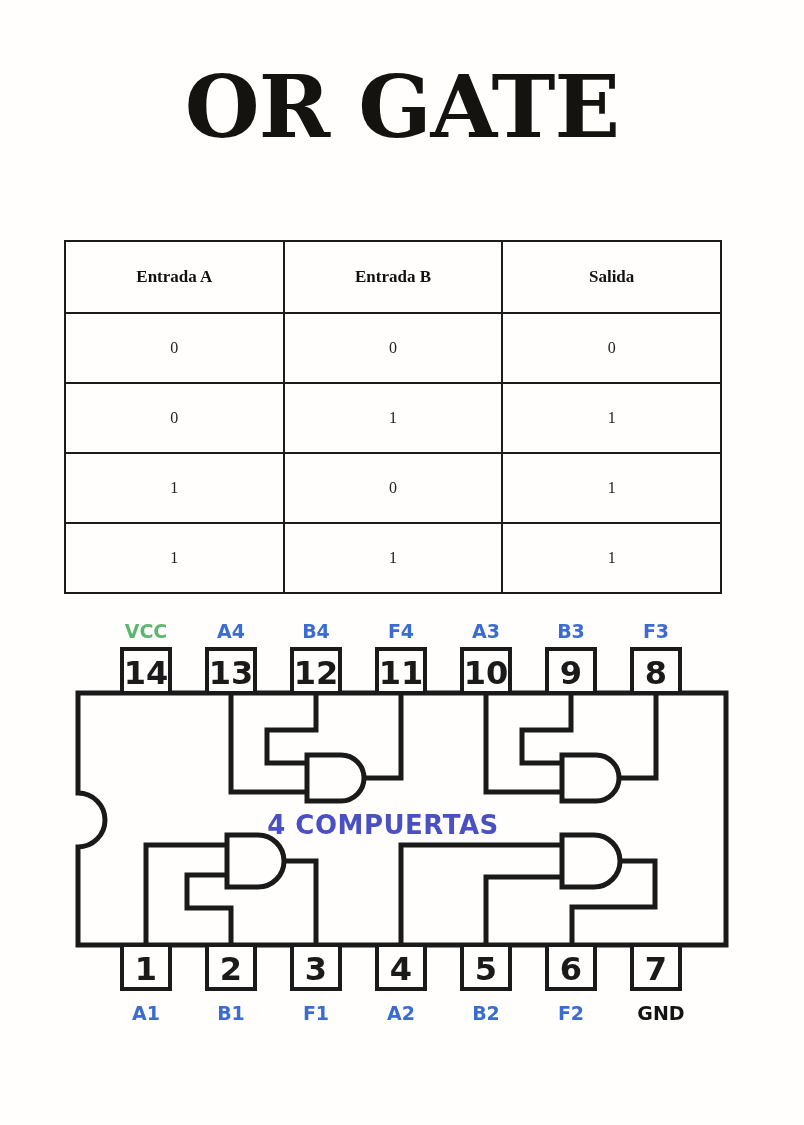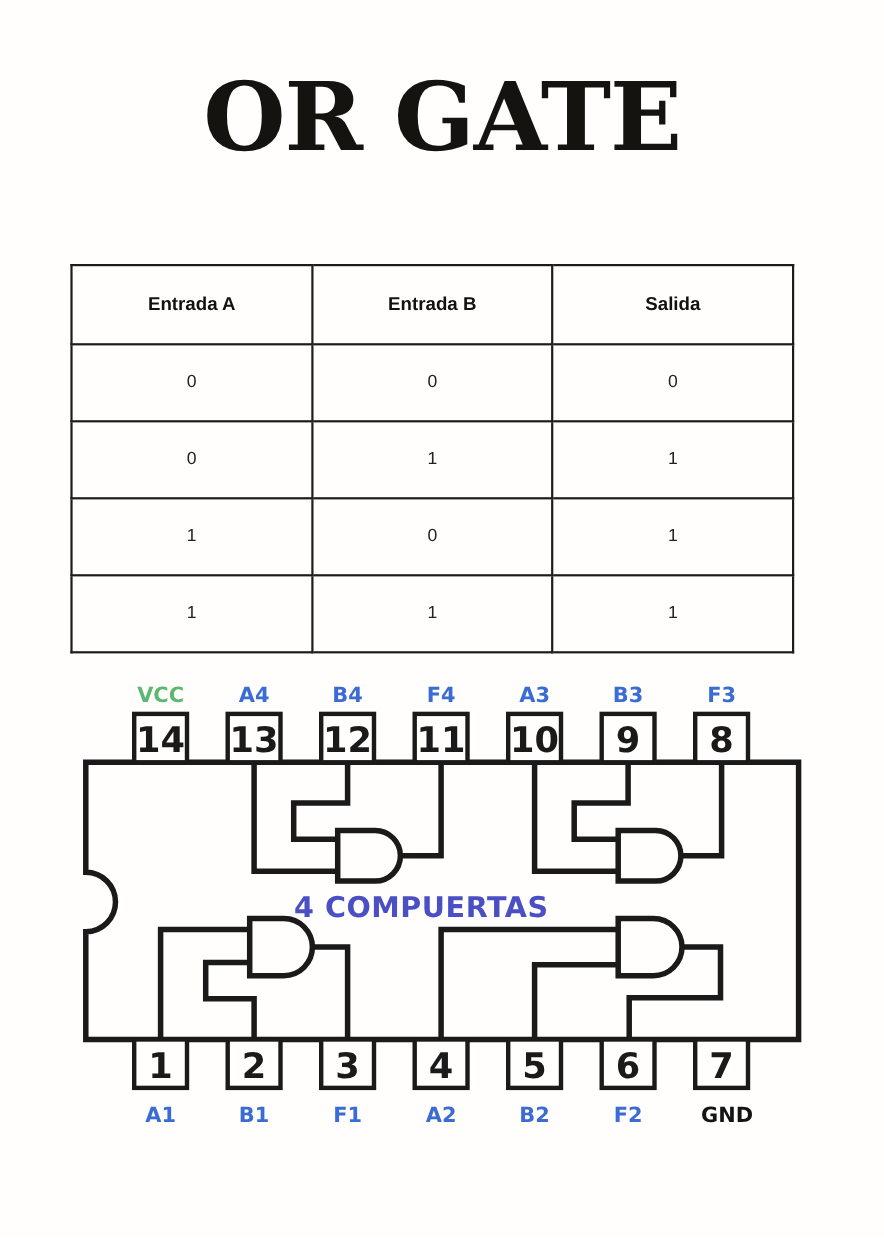--- a/index.html
+++ b/index.html
@@ -23,20 +23,21 @@
     letter-spacing:-1px;
     color:#141310;
   }
   table.truth{
     position:absolute;
     left:64px;top:240px;
     width:658px;height:343px;
     border-collapse:collapse;
     table-layout:fixed;
     background:#fffefc;
+    font-family:Liberation Serif, serif;
   }
   table.truth th, table.truth td{
     border:2px solid #1c1c1c;
     text-align:center;
     vertical-align:middle;
     padding:0;
   }
   table.truth th{
     height:70px;
     font-size:17px;

